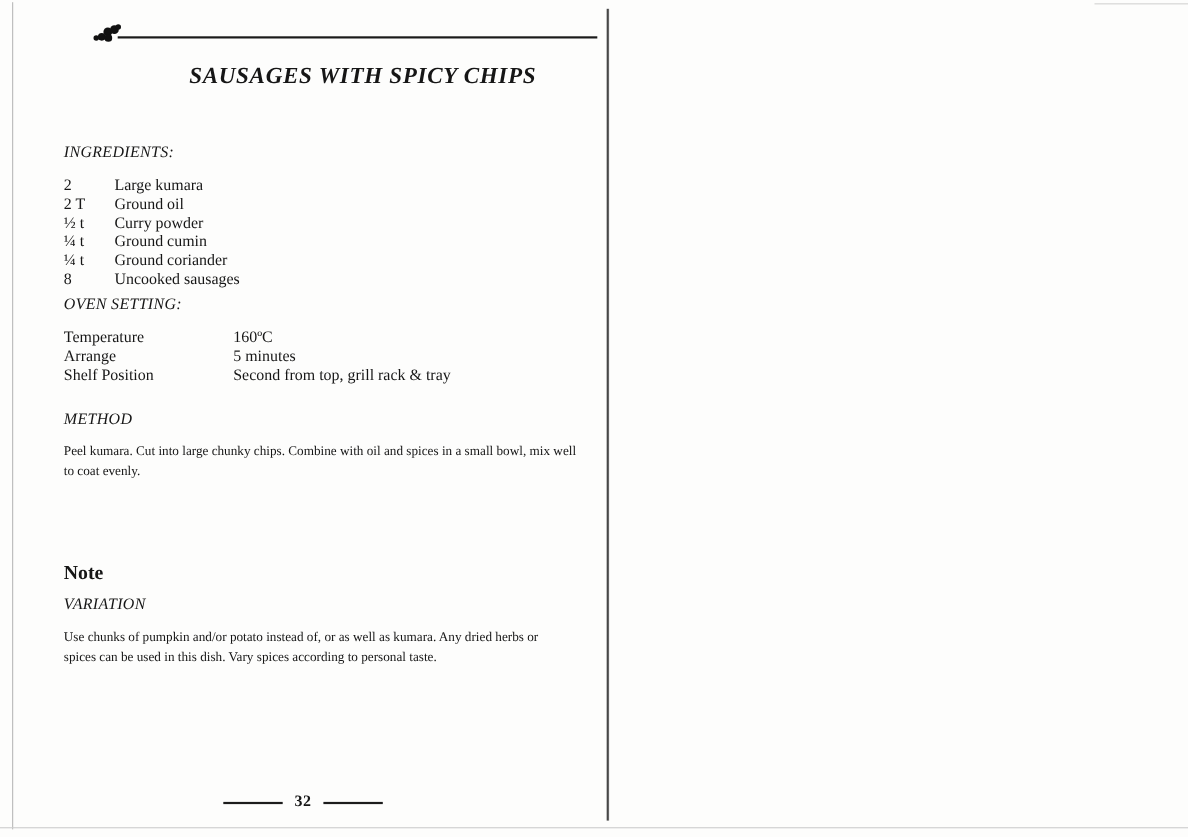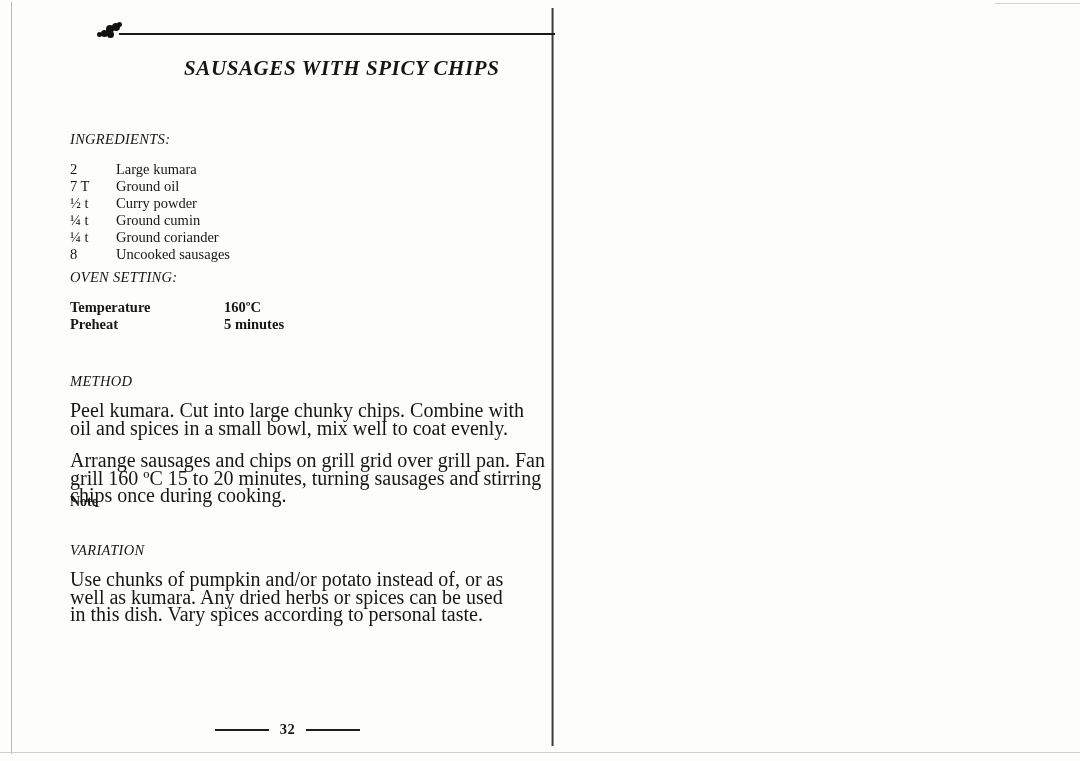--- a/index.html
+++ b/index.html
@@ -37,21 +37,21 @@
   }
   
   .gutter {
     position: absolute;
     left: 551px; top: 8px;
     width: 3px; height: 738px;
     background: linear-gradient(to right, #e9e9e9 0%, #4a4a4a 40%, #2e2e2e 60%, #d8d8d8 100%);
   }
 
   .page { position: absolute; top: 0; height: 761px; }
-  .page-left  { left: 12px;   width: 479px; }
+  .page-left  { left: 0;   width: 479px; }
   .page-right { left: 554px; width: 526px; }
 
   
   .header { position: absolute; }
   .header-left  { left: 85px;  top: 20px; width: 458px; height: 26px; }
 
   .rule {
     position: absolute;
     top: 13px;
     height: 2px;
@@ -90,39 +90,40 @@
     position: absolute;
     font-style: italic;
     font-weight: normal;
     font-size: 14.5px;
     letter-spacing: 0.3px;
     white-space: nowrap;
   }
   .note-head {
     position: absolute;
     font-weight: bold;
-    font-size: 14px;
+    font-size: 18px;
     font-family: "Liberation Serif", "DejaVu Serif", serif;
     white-space: nowrap;
+    margin-top: 16px;
   }
 
   
   .rows { position: absolute; font-size: 14.5px; line-height: 17px; }
   .row { display: flex; white-space: nowrap; }
   .row .qty  { display: inline-block; }
   .row .txt  { display: inline-block; }
 
   .ing-left  .qty { width: 46px; }
 
   .oven-left  .qty { width: 154px; }
 
   
   .para {
     position: absolute;
-    font-size: 20px;
+    font-size: 12px;
     line-height: 17.5px;
   }
   .para p { margin: 0; }
   .para p.gap { margin-top: 15px; }
 
   
   .footer { position: absolute; bottom: 22px; height: 18px; }
   .footer-left  { left: 0;   width: 551px; }
   .footer-inner {
     display: flex;
@@ -170,21 +171,21 @@
     <div class="recipe-title title-left">SAUSAGES WITH SPICY CHIPS</div>
 
     <div class="sec-head" style="left:58px; top:131px;">INGREDIENTS:</div>
 
     <div class="rows ing-left" style="left:58px; top:161px;">
       <div class="row">
         <span class="qty">2</span>
         <span class="txt">Large kumara</span>
       </div>
       <div class="row">
-        <span class="qty">7 T</span>
+        <span class="qty">2 T</span>
         <span class="txt">Ground oil</span>
       </div>
       <div class="row">
         <span class="qty">½ t</span>
         <span class="txt">Curry powder</span>
       </div>
       <div class="row">
         <span class="qty">¼ t</span>
         <span class="txt">Ground cumin</span>
       </div>
@@ -193,36 +194,39 @@
         <span class="txt">Ground coriander</span>
       </div>
       <div class="row">
         <span class="qty">8</span>
         <span class="txt">Uncooked sausages</span>
       </div>
     </div>
 
     <div class="sec-head" style="left:58px; top:269px;">OVEN SETTING:</div>
 
-    <div class="rows oven-left" style="left:58px; top:299px;font-weight:bold;">
+    <div class="rows oven-left" style="left:58px; top:299px;">
       <div class="row">
         <span class="qty">Temperature</span>
         <span class="txt">160ºC</span>
       </div>
       <div class="row">
-        <span class="qty">Preheat</span>
+        <span class="qty">Arrange</span>
         <span class="txt">5 minutes</span>
+      </div>
+      <div class="row">
+        <span class="qty">Shelf Position</span>
+        <span class="txt">Second from top, grill rack &amp; tray</span>
       </div>
     </div>
 
     <div class="sec-head" style="left:58px; top:373px;">METHOD</div>
 
     <div class="para" style="left:58px; top:402px; width:478px;">
       <p>Peel kumara. Cut into large chunky chips. Combine with oil and spices in a small bowl, mix well to coat evenly.</p>
-      <p class="gap">Arrange sausages and chips on grill grid over grill pan. Fan grill 160 ºC 15 to 20 minutes, turning sausages and stirring chips once during cooking.</p>
     </div>
 
     <div class="note-head" style="left:58px; top:494px;">Note</div>
 
     <div class="sec-head" style="left:58px; top:542px;">VARIATION</div>
     <div class="para" style="left:58px; top:571px; width:452px;">
       <p>Use chunks of pumpkin and/or potato instead of, or as well as kumara. Any dried herbs or spices can be used in this dish. Vary spices according to personal taste.</p>
     </div>
 
     <div class="footer footer-left">

